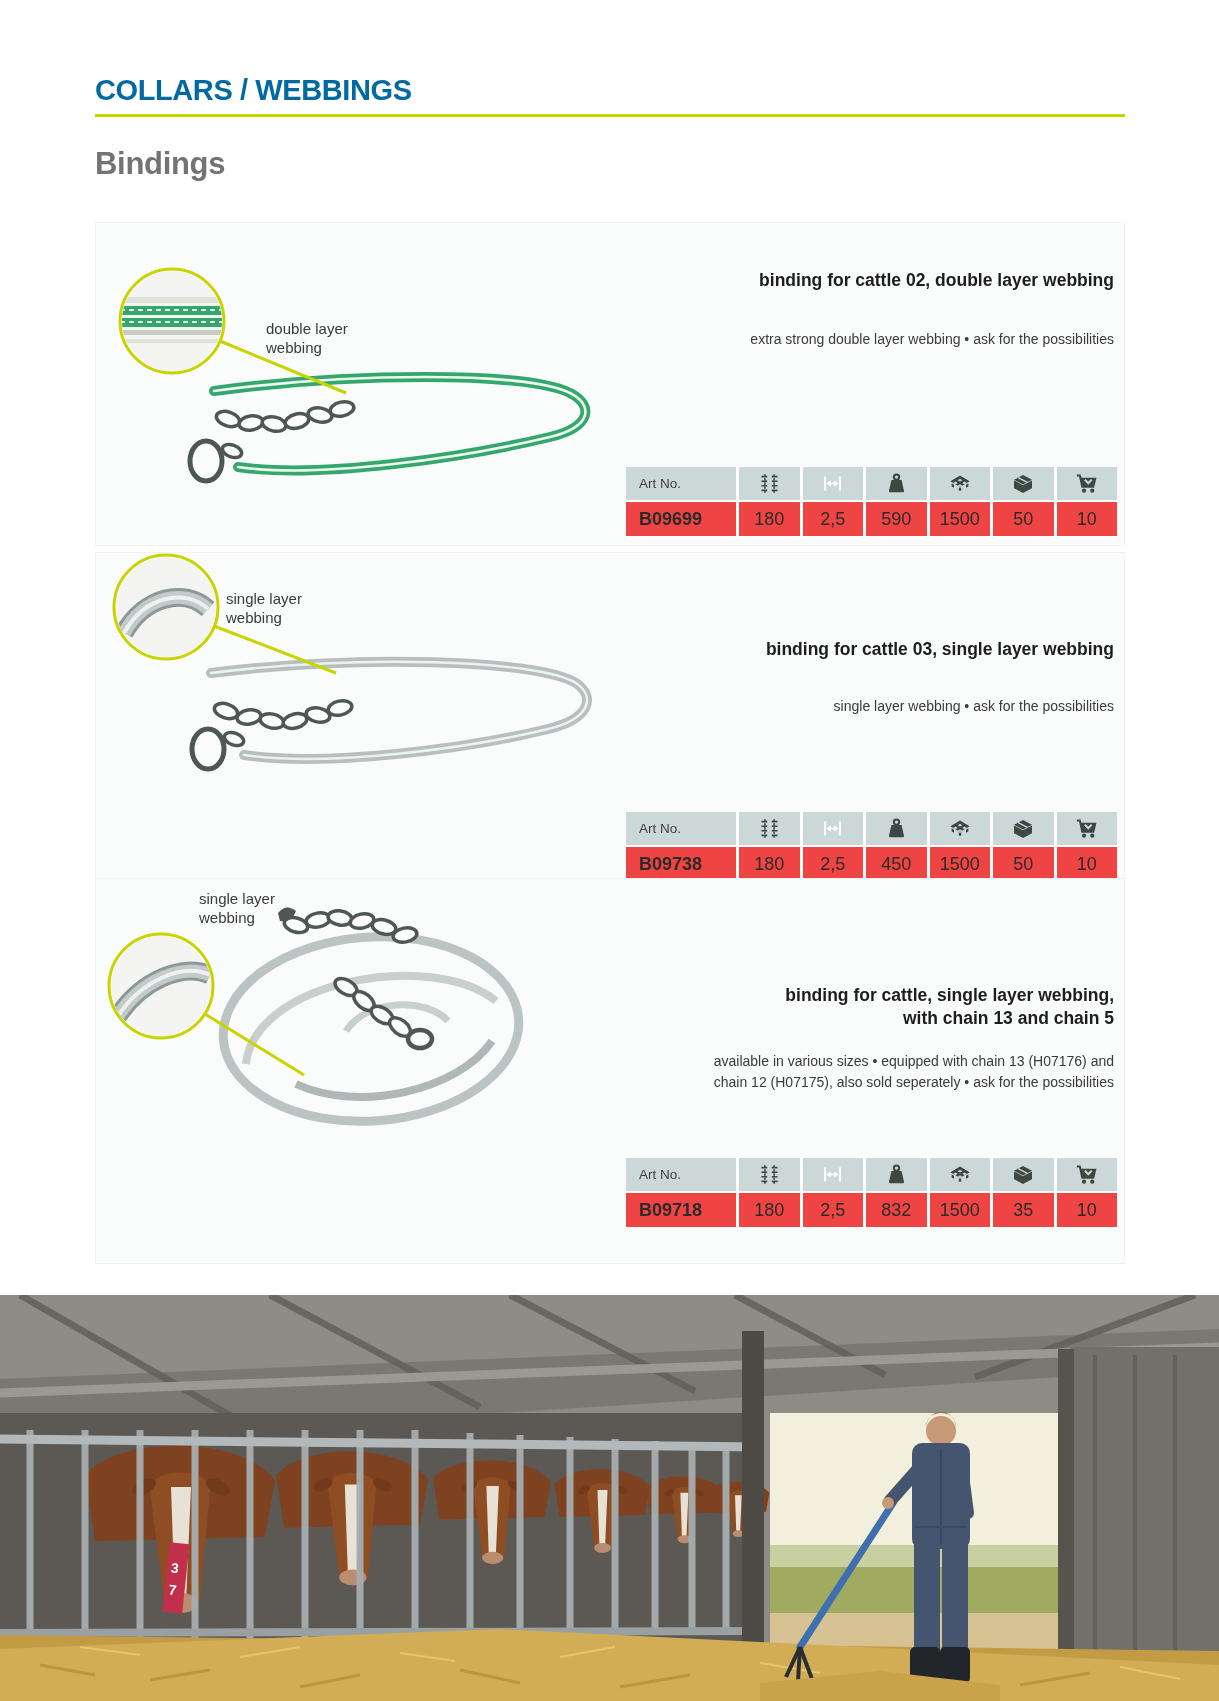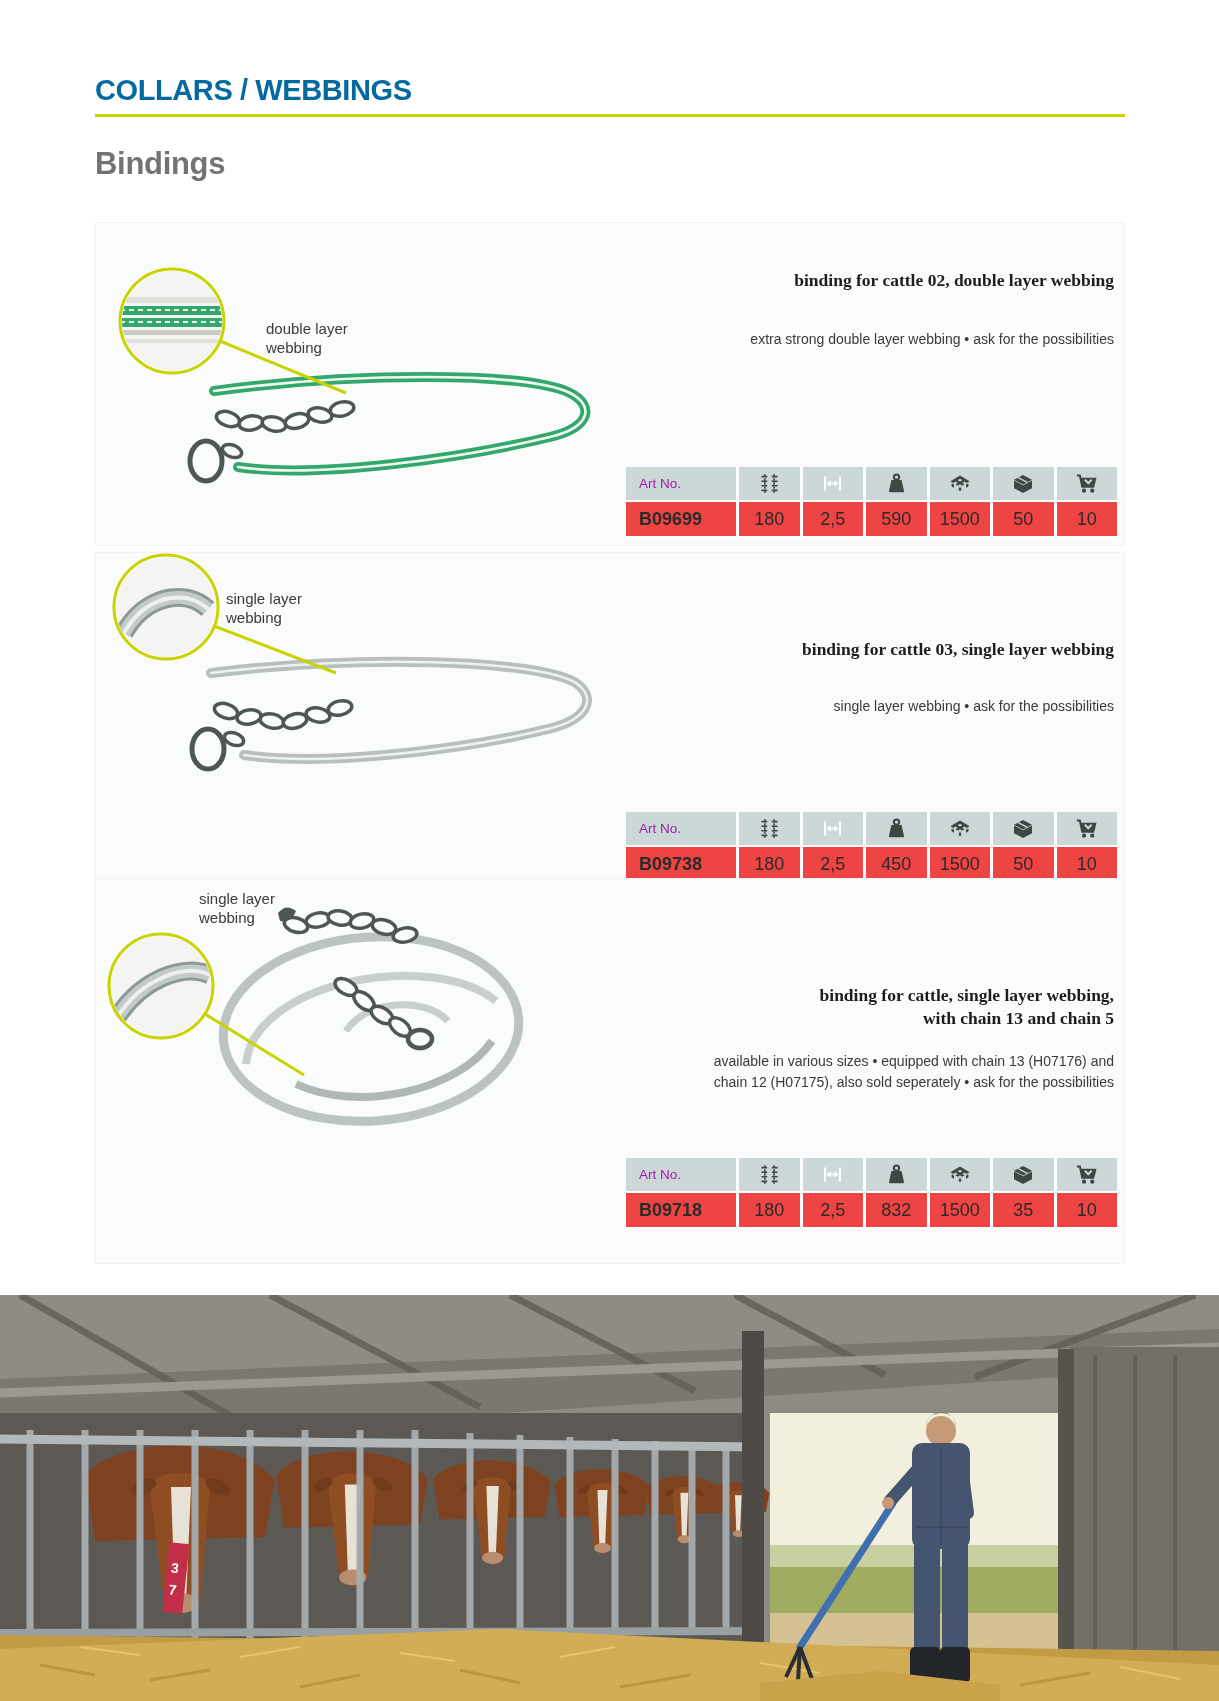--- a/index.html
+++ b/index.html
@@ -26,41 +26,41 @@
   }
   .card-1 { top:222px; height:324px; }
   .card-2 { top:552px; height:362px; }
   .card-3 { top:878px; height:386px; }
   .illus { position:absolute; left:0; top:0; }
   .callout-label {
     position:absolute; font-size:15px; line-height:1.28; color:#3b3b39;
   }
   .ptitle {
     position:absolute; right:10px; text-align:right;
-    font-size:17.5px; font-weight:700; line-height:1.33; color:#1d1d1b;font-family:Liberation Serif, serif;
+    font-size:17.5px; font-weight:700; line-height:1.33; color:#1d1d1b;
   }
   .pdesc {
     position:absolute; right:10px; text-align:right;
     font-size:14px; line-height:1.48; color:#3a3a38;
   }
   .spec-table { position:absolute; left:530px; width:491px; background:#ffffff; }
   .thead, .trow {
     display:grid; grid-template-columns:110px repeat(6, 1fr);
     column-gap:3px; margin-bottom:2px;
   }
   .thead .cell {
     background:#ccd8d8; height:33px;
     display:flex; align-items:center; justify-content:center;
   }
   .trow .cell {
     background:#ef4444; height:34px;
     display:flex; align-items:center; justify-content:center;
     font-size:18px; color:#2b2b29;
   }
-  .artno-h { justify-content:flex-start !important; padding-left:13px; font-size:13.5px; color:#a21caf; }
+  .artno-h { justify-content:flex-start !important; padding-left:13px; font-size:13.5px; color:#404040; }
   .artno-v { justify-content:flex-start !important; padding-left:13px; font-weight:700; color:#1d1d1b; }
   .photo-wrap { position:absolute; left:0; top:1295px; width:1219px; height:406px; }
 </style>
 </head>
 <body>
 
 <h1 class="category-title">COLLARS / WEBBINGS</h1>
 <div class="accent-rule"></div>
 <h2 class="section-title">Bindings</h2>
 

